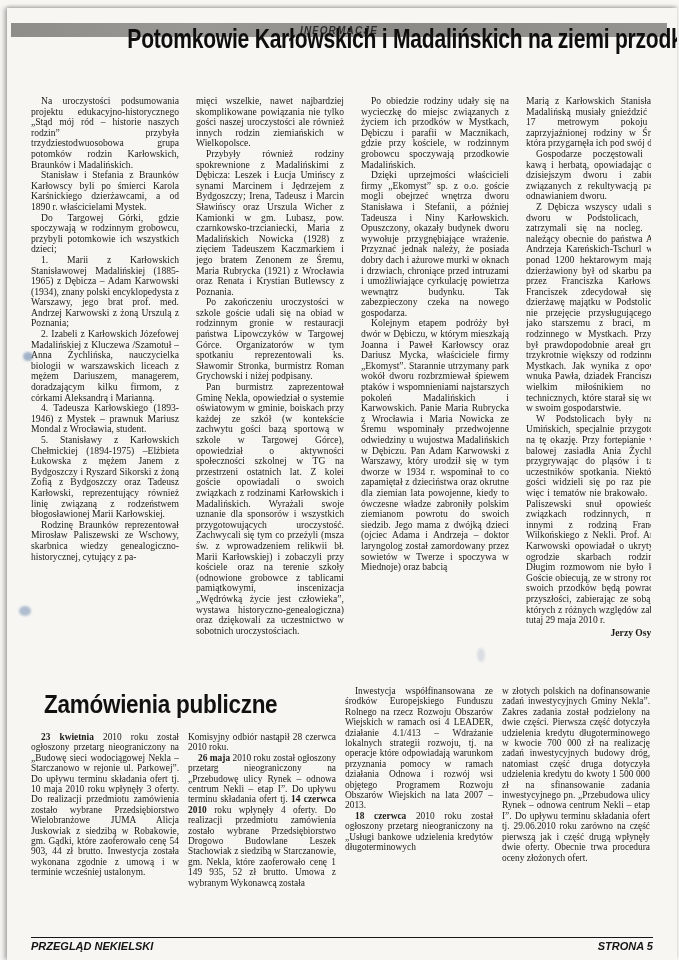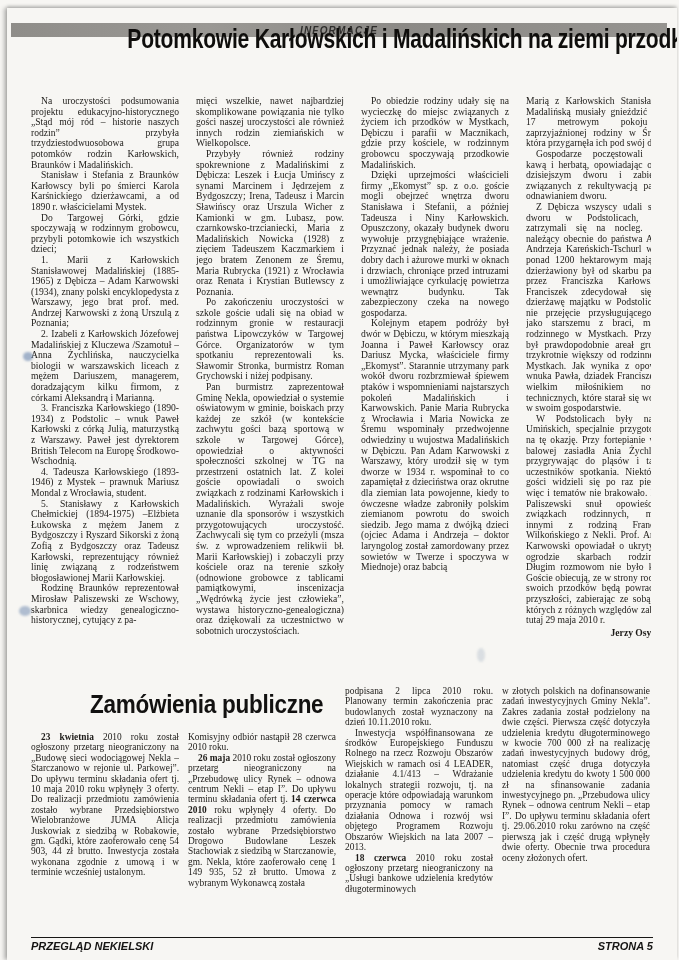--- a/index.html
+++ b/index.html
@@ -43,21 +43,21 @@
   }
   .col p.indent{text-indent:10px;}
   .col p.byline{text-align:right;font-weight:bold;margin-top:2px;padding-right:4px;}
   
   .tenders{
     position:absolute;left:24px;top:678px;width:620px;height:252px;
     display:grid;grid-template-columns:repeat(4,148px);column-gap:9px;
     grid-template-rows:46px auto;overflow:hidden;
   }
   .tenders-title{
-    grid-column:1/3;grid-row:1;margin:4px 0 0 0;text-align:right;
+    grid-column:1/3;grid-row:1;margin:4px 0 0 0;text-align:left;
     font-family:"Liberation Sans", sans-serif;color:#121110;white-space:nowrap;
   }
   .tenders-title .squeeze{
     display:inline-block;transform:scale(.9,1.05);transform-origin:center;
     font-size:25px;font-weight:bold;letter-spacing:-.3px;
   }
   .tenders .col p{font-size:9.4px;line-height:10.4px;}
   .tenders .col1{grid-column:1;grid-row:2;}
   .tenders .col2{grid-column:2;grid-row:2;}
   .tenders .col3{grid-column:3;grid-row:1/3;}
@@ -88,21 +88,20 @@
     <span class="squeeze">Potomkowie Karłowskich i Madalińskich na ziemi przodków</span>
   </h1>
 
   <div class="cols-wrap">
       <div class="col col1">
         <p class="indent">Na uroczystości podsumowania projektu edukacyjno-historycznego „Stąd mój ród – historie naszych rodzin” przybyła trzydziestodwuosobowa grupa potomków rodzin Karłowskich, Braunków i Madalińskich.</p>
         <p class="indent">Stanisław i Stefania z Braunków Karłowscy byli po śmierci Karola Karśnickiego dzierżawcami, a od 1890 r. właścicielami Mystek.</p>
         <p class="indent">Do Targowej Górki, gdzie spoczywają w rodzinnym grobowcu, przybyli potomkowie ich wszystkich dzieci;</p>
         <p class="indent">1. Marii z Karłowskich Stanisławowej Madalińskiej (1885-1965) z Dębicza – Adam Karwowski (1934), znany polski encyklopedysta z Warszawy, jego brat prof. med. Andrzej Karwowski z żoną Urszulą z Poznania;</p>
         <p class="indent">2. Izabeli z Karłowskich Józefowej Madalińskiej z Kluczewa /Szamotuł – Anna Żychlińska, nauczycielka biologii w warszawskich liceach z mężem Dariuszem, managerem, doradzającym kilku firmom, z córkami Aleksandrą i Marianną.</p>
-        <p class="indent">3. Franciszka Karłowskiego (1890-1934) z Podstolic – wnuk Paweł Karłowski z córką Julią, maturzystką z Warszawy. Paweł jest dyrektorem British Telecom na Europę Środkowo-Wschodnią.</p>
         <p class="indent">4. Tadeusza Karłowskiego (1893-1946) z Mystek – prawnuk Mariusz Mondal z Wrocławia, student.</p>
         <p class="indent">5. Stanisławy z Karłowskich Chełmickiej (1894-1975) –Elżbieta Łukowska z mężem Janem z Bydgoszczy i Ryszard Sikorski z żoną Zofią z Bydgoszczy oraz Tadeusz Karłowski, reprezentujący również linię związaną z rodzeństwem błogosławionej Marii Karłowskiej.</p>
         <p class="indent">Rodzinę Braunków reprezentował Mirosław Paliszewski ze Wschowy, skarbnica wiedzy genealogiczno-historycznej, cytujący z pa-</p>
       </div>
       <div class="col col2">
         <p class="noindent">mięci wszelkie, nawet najbardziej skomplikowane powiązania nie tylko gości naszej uroczystości ale również innych rodzin ziemiańskich w Wielkopolsce.</p>
         <p class="indent">Przybyły również rodziny spokrewnione z Madalińskimi z Dębicza: Leszek i Łucja Umińscy z synami Marcinem i Jędrzejem z Bydgoszczy; Irena, Tadeusz i Marcin Sławińscy oraz Urszula Wicher z Kamionki w gm. Lubasz, pow. czarnkowsko-trzcianiecki, Maria z Madalińskich Nowicka (1928) z zięciem Tadeuszem Kaczmarkiem i jego bratem Zenonem ze Śremu, Maria Rubrycka (1921) z Wrocławia oraz Renata i Krystian Butlewscy z Poznania.</p>
         <p class="indent">Po zakończeniu uroczystości w szkole goście udali się na obiad w rodzinnym gronie w restauracji państwa Lipowczyków w Targowej Górce. Organizatorów w tym spotkaniu reprezentowali ks. Sławomir Stronka, burmistrz Roman Grychowski i niżej podpisany.</p>
         <p class="indent">Pan burmistrz zaprezentował Gminę Nekla, opowiedział o systemie oświatowym w gminie, boiskach przy każdej ze szkół (w kontekście zachwytu gości bazą sportową w szkole w Targowej Górce), opowiedział o aktywności społeczności szkolnej w TG na przestrzeni ostatnich lat. Z kolei goście opowiadali o swoich związkach z rodzinami Karłowskich i Madalińskich. Wyrażali swoje uznanie dla sponsorów i wszystkich przygotowujących uroczystość. Zachwycali się tym co przeżyli (msza św. z wprowadzeniem relikwii bł. Marii Karłowskiej) i zobaczyli przy kościele oraz na terenie szkoły (odnowione grobowce z tablicami pamiątkowymi, inscenizacja „Wędrówką życie jest człowieka”, wystawa historyczno-genealogiczna) oraz dziękowali za uczestnictwo w sobotnich uroczystościach.</p>
       </div>
@@ -125,21 +124,20 @@
       <span class="squeeze">Zamówienia publiczne</span>
     </h2>
   <div class="col col1">
         <p class="indent"><b>23 kwietnia</b> 2010 roku został ogłoszony przetarg nieograniczony na „Budowę sieci wodociągowej Nekla – Starczanowo w rejonie ul. Parkowej”. Do upływu terminu składania ofert tj. 10 maja 2010 roku wpłynęły 3 oferty. Do realizacji przedmiotu zamówienia zostało wybrane Przedsiębiorstwo Wielobranżowe JUMA Alicja Juskowiak z siedzibą w Robakowie, gm. Gądki, które zaoferowało cenę 54 903, 44 zł brutto. Inwestycja została wykonana zgodnie z umową i w terminie wcześniej ustalonym.</p>
       </div>
       <div class="col col2">
         <p class="noindent">Komisyjny odbiór nastąpił 28 czerwca 2010 roku.</p>
         <p class="indent"><b>26 maja</b> 2010 roku został ogłoszony przetarg nieograniczony na „Przebudowę ulicy Rynek – odnowa centrum Nekli – etap I”. Do upływu terminu składania ofert tj. <b>14 czerwca 2010</b> roku wpłynęły 4 oferty. Do realizacji przedmiotu zamówienia zostało wybrane Przedsiębiorstwo Drogowo Budowlane Leszek Stachowiak z siedzibą w Starczanowie, gm. Nekla, które zaoferowało cenę 1 149 935, 52 zł brutto. Umowa z wybranym Wykonawcą została</p>
       </div>
       <div class="col col3">
-        <p class="noindent">podpisana 2 lipca 2010 roku. Planowany termin zakończenia prac budowlanych został wyznaczony na dzień 10.11.2010 roku.</p>
         <p class="indent">Inwestycja współfinansowana ze środków Europejskiego Funduszu Rolnego na rzecz Rozwoju Obszarów Wiejskich w ramach osi 4 LEADER, działanie 4.1/413 – Wdrażanie lokalnych strategii rozwoju, tj. na operacje które odpowiadają warunkom przyznania pomocy w ramach działania Odnowa i rozwój wsi objętego Programem Rozwoju Obszarów Wiejskich na lata 2007 – 2013.</p>
         <p class="indent"><b>18 czerwca</b> 2010 roku został ogłoszony przetarg nieograniczony na „Usługi bankowe udzielenia kredytów długoterminowych</p>
       </div>
       <div class="col col4">
         <p class="noindent">w złotych polskich na dofinansowanie zadań inwestycyjnych Gminy Nekla”. Zakres zadania został podzielony na dwie części. Pierwsza część dotyczyła udzielenia kredytu długoterminowego w kwocie 700 000 zł na realizację zadań inwestycyjnych budowy dróg, natomiast część druga dotyczyła udzielenia kredytu do kwoty 1 500 000 zł na sfinansowanie zadania inwestycyjnego pn. „Przebudowa ulicy Rynek – odnowa centrum Nekli – etap I”. Do upływu terminu składania ofert tj. 29.06.2010 roku zarówno na część pierwszą jak i część drugą wpłynęły dwie oferty. Obecnie trwa procedura oceny złożonych ofert.</p>
       </div>
     </div>
 
   <div class="page-footer">
     <span>PRZEGLĄD NEKIELSKI</span>

